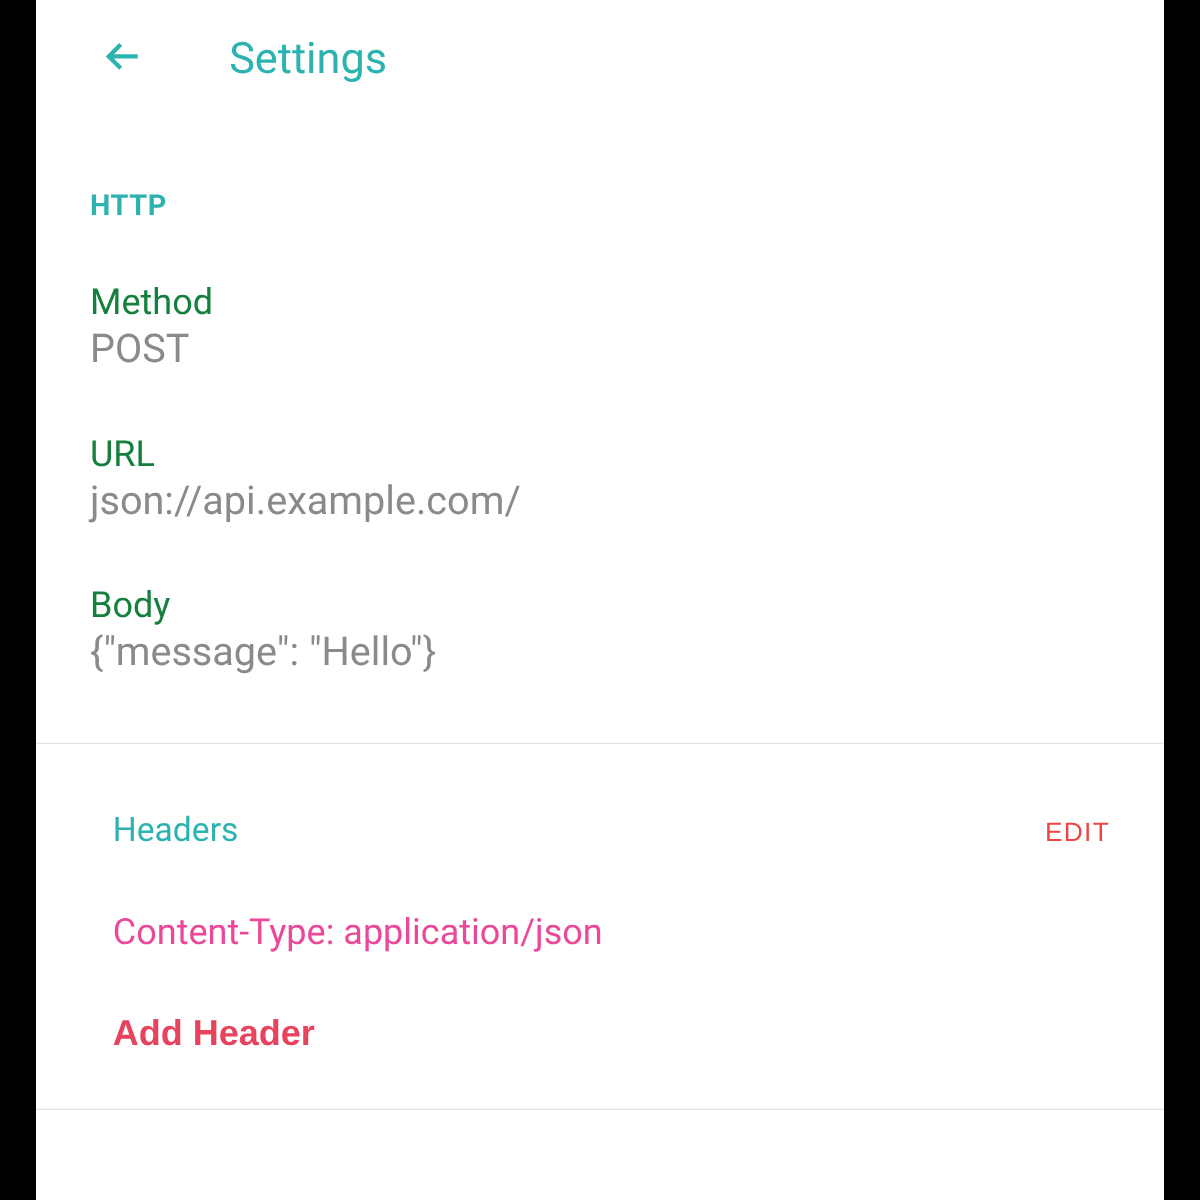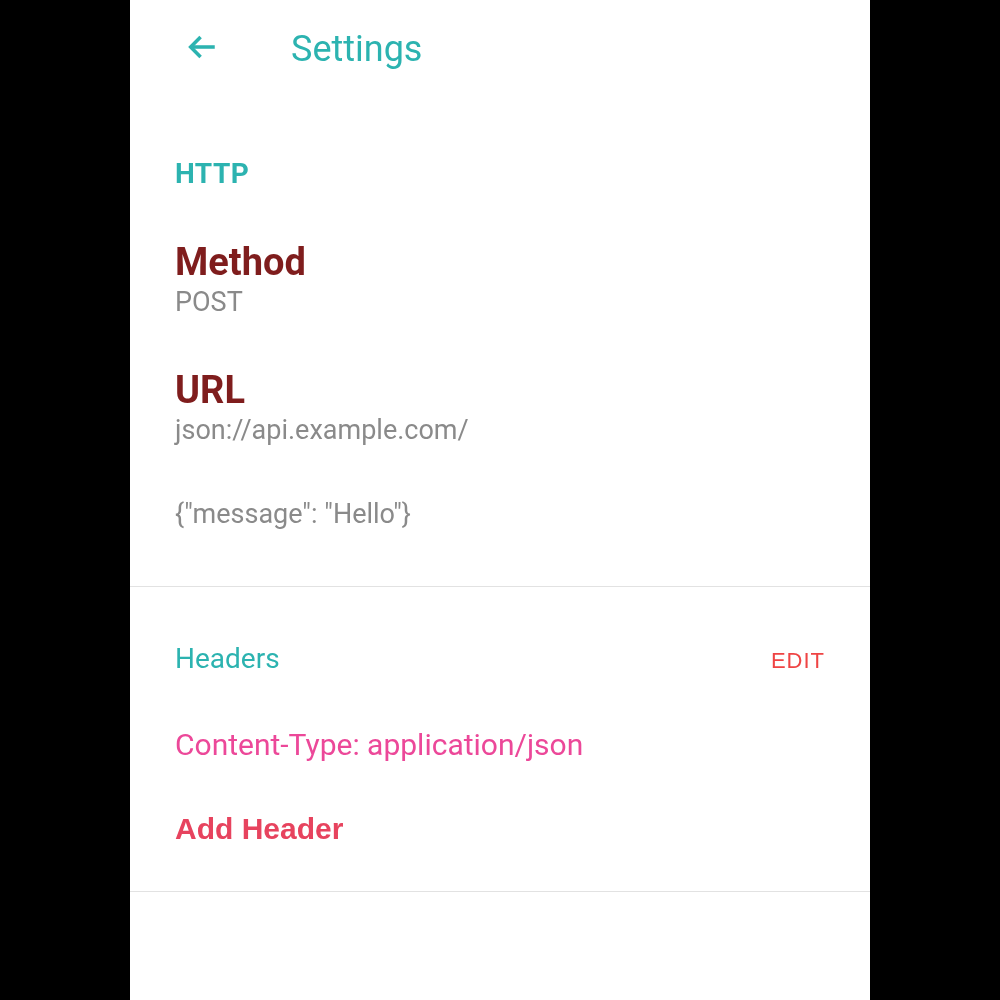--- a/index.html
+++ b/index.html
@@ -9,21 +9,21 @@
     }
     body {
       width: 1000px;
       height: 1000px;
       background: #000;
       font-family: -apple-system, BlinkMacSystemFont, "Segoe UI", Roboto, Helvetica, Arial, sans-serif;
       display: flex;
       justify-content: center;
     }
     .app {
-      width: 740px;
+      width: 940px;
       height: 1000px;
       background: #fff;
       display: flex;
       flex-direction: column;
     }
     .header {
       display: flex;
       align-items: center;
       padding: 28px 45px 22px 55px;
       gap: 72px;
@@ -40,48 +40,49 @@
       font-weight: 400;
       color: #2CB3B0;
     }
     .section {
       padding: 0 45px;
     }
     .section-http {
       padding-top: 65px;
     }
     .section-heading {
-      font-size: 28px;
+      font-size: 24px;
       font-weight: 700;
       color: #2CB3B0;
       letter-spacing: 0.5px;
     }
     .row {
       padding-top: 50px;
       cursor: pointer;
     }
     .row-label {
-      font-size: 38px;
-      color: #7f1d1d;
-      font-weight: 700;
+      font-size: 30px;
+      color: #15803d;
+      font-weight: 400;
     }
     .row-value {
-      font-size: 27px;
+      font-size: 33px;
       color: #8a8a8a;
       font-weight: 400;
       margin-top: 2px;
     }
     .divider {
       height: 1px;
       background: #e2e2e2;
       width: 100%;
       margin-top: 56px;
     }
     .section-headers {
       padding-top: 55px;
+      margin-left: 19px;
     }
     .headers-top {
       display: flex;
       justify-content: space-between;
       align-items: baseline;
     }
     .headers-heading {
       font-size: 28px;
       font-weight: 400;
       color: #2CB3B0;
@@ -136,20 +137,21 @@
       <div class="row-label">Method</div>
       <div class="row-value">POST</div>
     </div>
 
     <div class="row">
       <div class="row-label">URL</div>
       <div class="row-value">json://api.example.com/</div>
     </div>
 
     <div class="row">
+      <div class="row-label">Body</div>
       <div class="row-value">{"message": "Hello"}</div>
     </div>
   </div>
 
   <div class="divider"></div>
 
   <div class="section section-headers">
     <div class="headers-top">
       <span class="headers-heading">Headers</span>
       <button class="edit-btn">EDIT</button>

